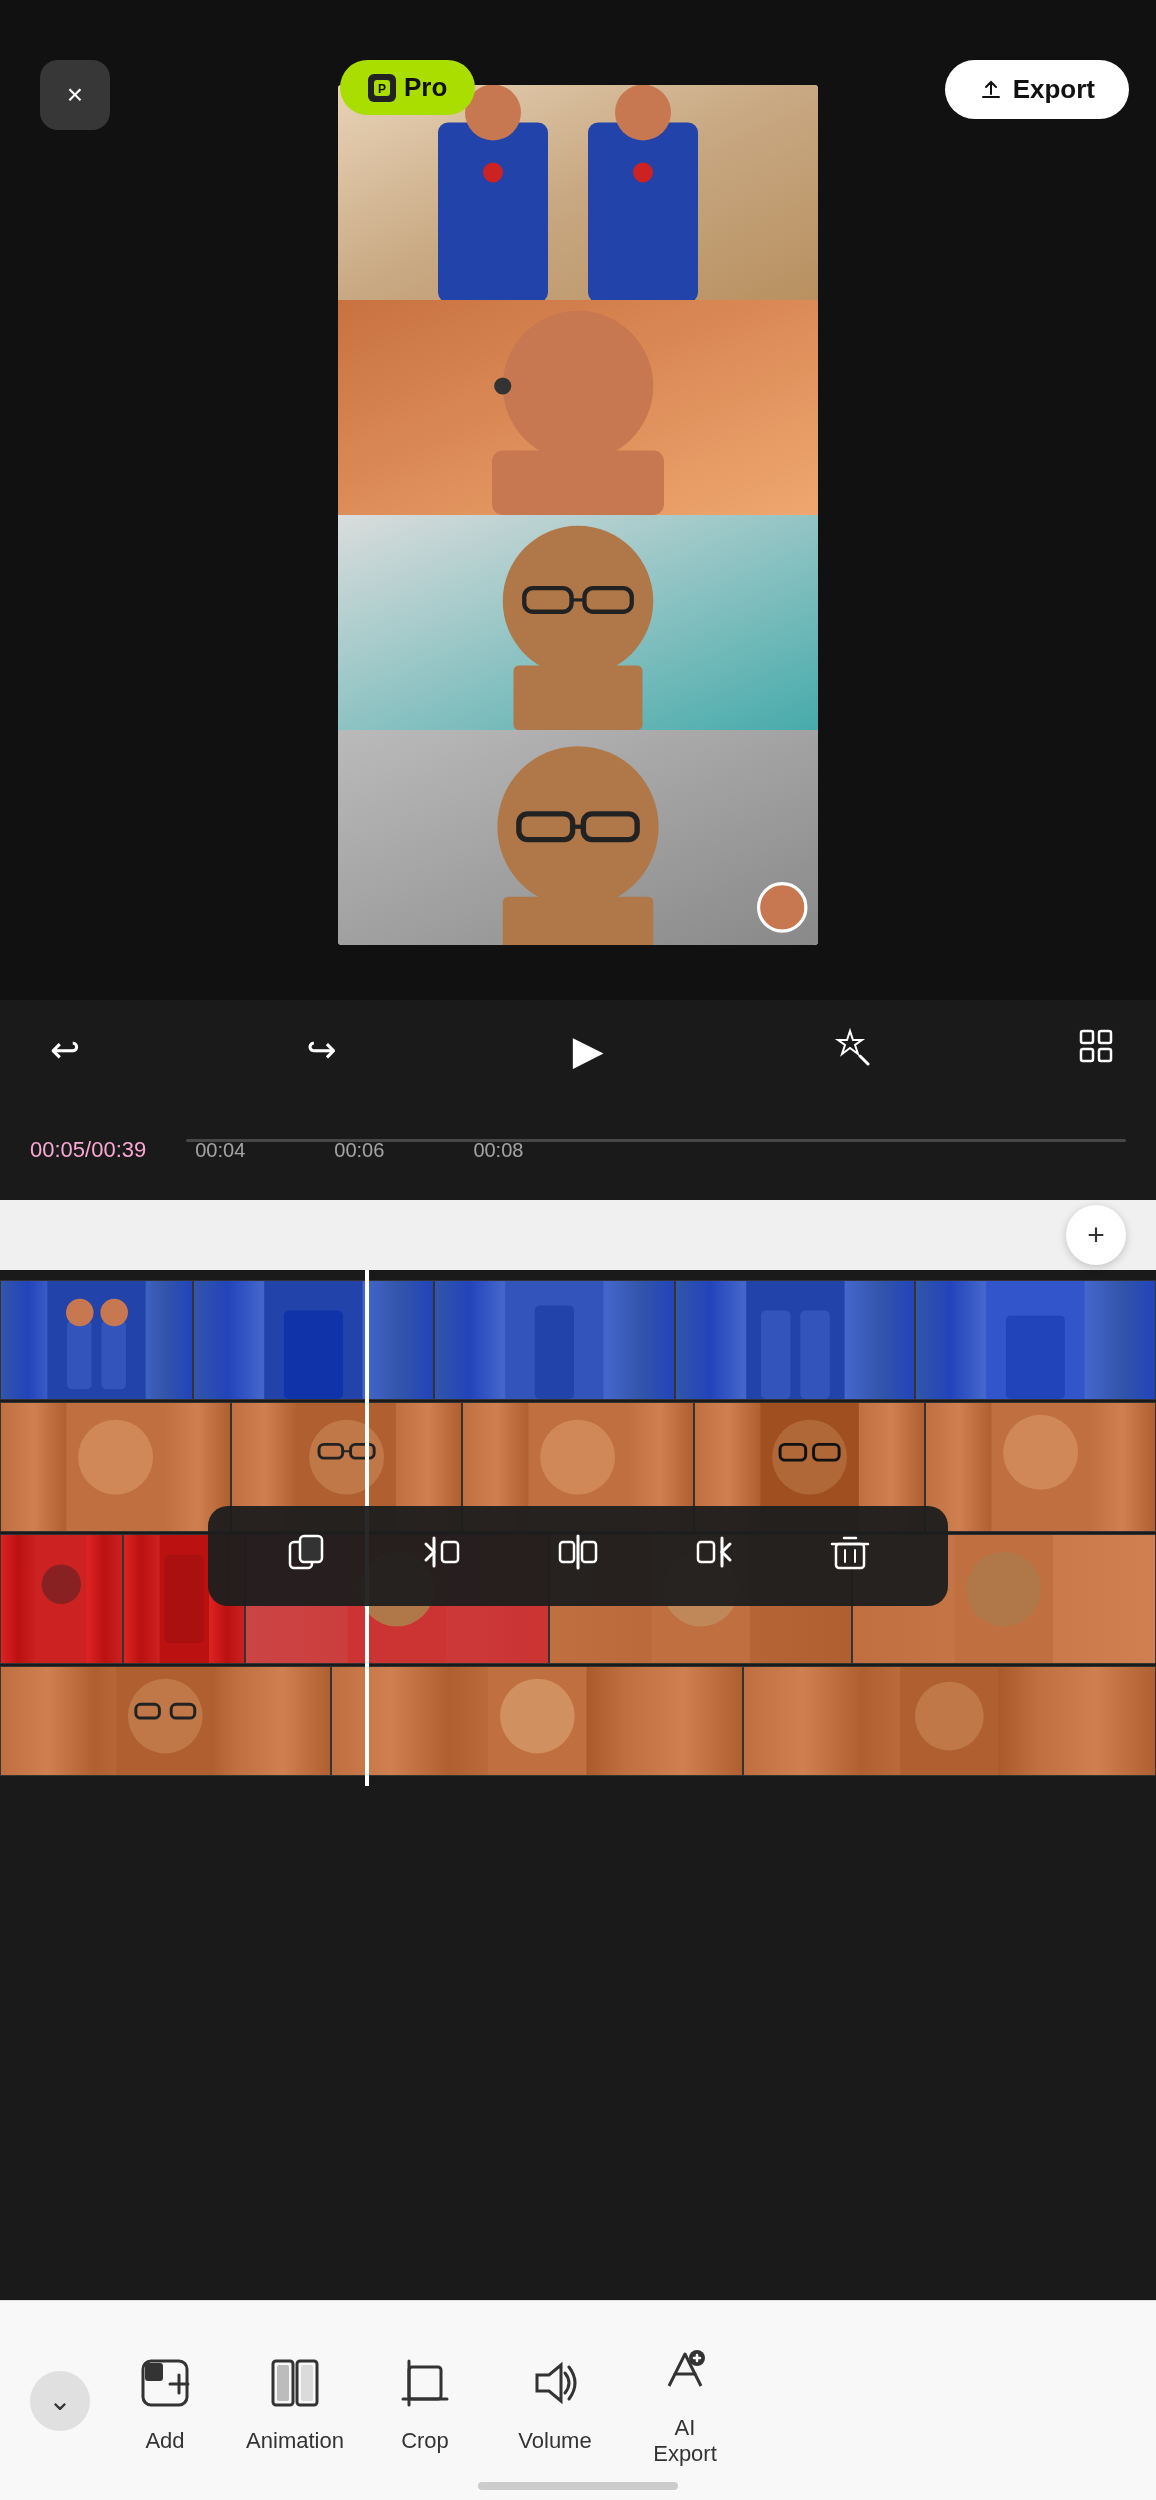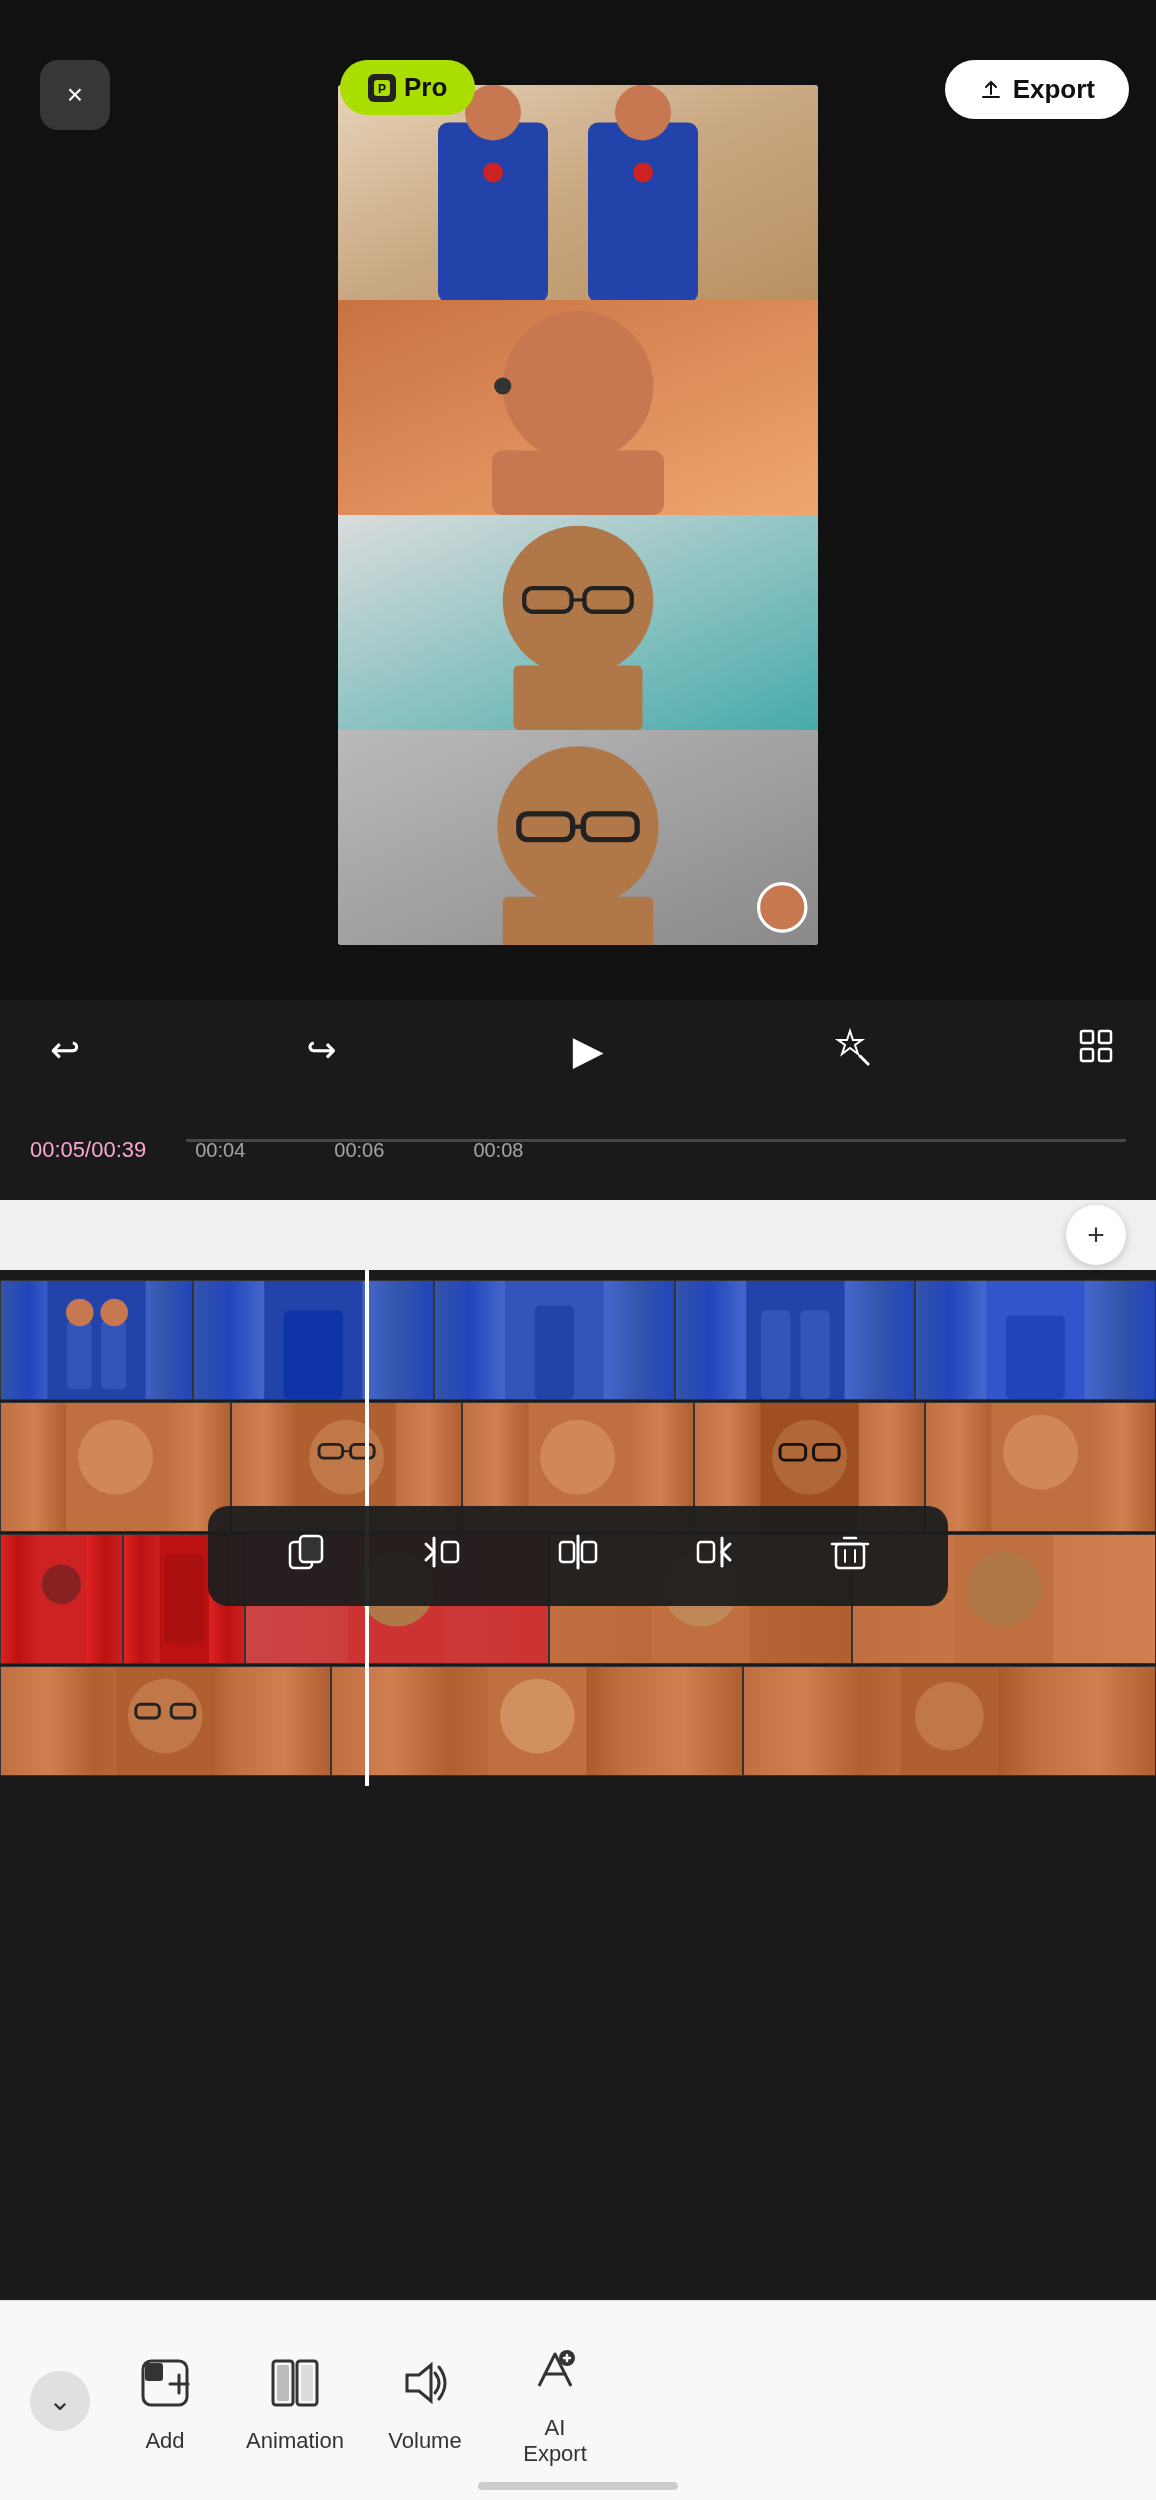--- a/index.html
+++ b/index.html
@@ -727,20 +727,30 @@
         <svg width="52" height="52" viewBox="0 0 52 52" fill="none">
           <rect x="4" y="4" width="20" height="44" rx="3" fill="none" stroke="#333" stroke-width="3"></rect>
           <rect x="28" y="4" width="20" height="44" rx="3" fill="none" stroke="#333" stroke-width="3"></rect>
           <rect x="8" y="8" width="12" height="36" rx="2" fill="#333" opacity="0.3"></rect>
           <rect x="32" y="8" width="12" height="36" rx="2" fill="#333" opacity="0.15"></rect>
         </svg>
       </div>
       <span class="toolbar-label">Animation</span>
     </div>
 
+    <div class="toolbar-item">
+      <div class="toolbar-icon">
+        <svg width="52" height="52" viewBox="0 0 52 52" fill="none">
+          <rect x="10" y="10" width="32" height="32" rx="3" fill="none" stroke="#333" stroke-width="3"></rect>
+          <line x1="10" y1="4" x2="10" y2="48" stroke="#333" stroke-width="3" stroke-linecap="round"></line>
+          <line x1="4" y1="42" x2="48" y2="42" stroke="#333" stroke-width="3" stroke-linecap="round"></line>
+        </svg>
+      </div>
+      <span class="toolbar-label">Crop</span>
+    </div>
 
     <div class="toolbar-item">
       <div class="toolbar-icon">
         <svg width="52" height="52" viewBox="0 0 52 52" fill="none">
           <polygon points="8,18 20,18 32,8 32,44 20,34 8,34" fill="none" stroke="#333" stroke-width="3"></polygon>
           <path d="M36 16 Q44 26 36 36" fill="none" stroke="#333" stroke-width="3" stroke-linecap="round"></path>
           <path d="M40 10 Q52 26 40 42" fill="none" stroke="#333" stroke-width="3" stroke-linecap="round"></path>
         </svg>
       </div>
       <span class="toolbar-label">Volume</span>

